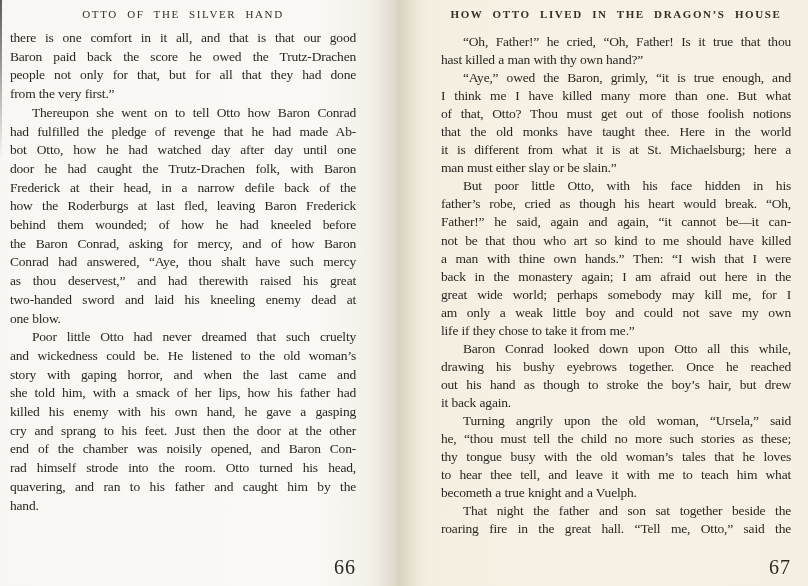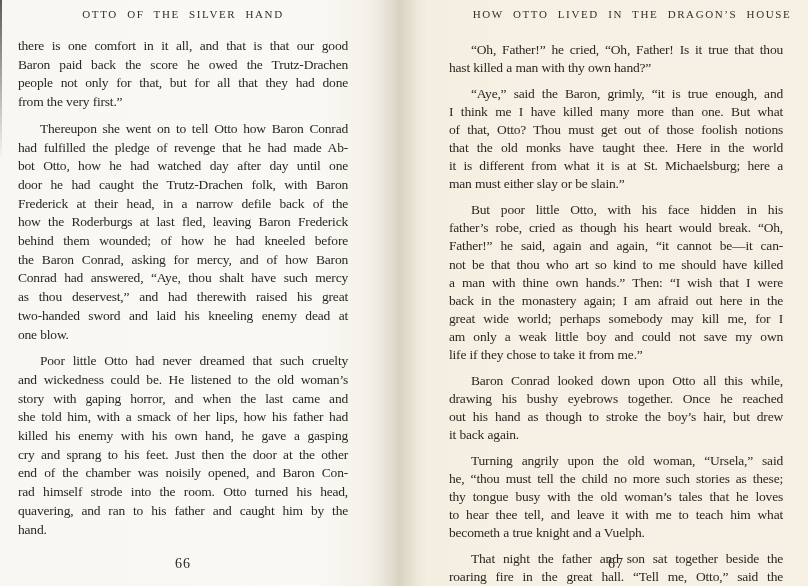--- a/index.html
+++ b/index.html
@@ -26,37 +26,37 @@
   .scan-edge{
     position:absolute;left:0;top:0;width:2px;height:160px;
     background:linear-gradient(to bottom,rgba(40,40,40,0.75),rgba(40,40,40,0));
   }
   .running-header{
     position:absolute;top:8px;
     font-size:11px;letter-spacing:1.6px;word-spacing:5px;
     color:#332e27;text-align:center;white-space:nowrap;
   }
   .page-left .running-header{left:10px;width:346px;}
-  .page-right .running-header{left:60px;width:350px;}
+  .page-right .running-header{left:44px;width:350px;font-weight:bold;}
   .text-block{
     position:absolute;color:#2b2823;
     font-size:13.5px;letter-spacing:-0.2px;word-spacing:0.2px;
   }
   .page-left .text-block{left:10px;top:29px;width:346px;line-height:18.7px;}
   .page-right .text-block{left:44px;top:33px;width:350px;line-height:18.05px;}
-  .para{margin:8px;}
+  .para{margin:0;}
   .line{
     text-align:justify;
     text-align-last:justify;
   }
   .line-last{text-align-last:left;}
   .line-indent{padding-left:22px;}
   .page-number{
-    position:absolute;top:556px;text-align:center;
-    font-size:14px;color:#2b2823;letter-spacing:1px;
+    position:absolute;top:556px;text-align:right;
+    font-size:20px;color:#2b2823;letter-spacing:1px;
   }
   .page-left .page-number{left:10px;width:346px;}
   .page-right .page-number{left:44px;width:350px;}
 </style>
 </head>
 <body>
 
 <div class="spread">
 
   <section class="page page-left">
@@ -99,21 +99,21 @@
   </section>
 
   <section class="page page-right">
     <div class="running-header">HOW OTTO LIVED IN THE DRAGON’S HOUSE</div>
     <div class="text-block">
         <div class="para">
           <div class="line line-indent">“Oh, Father!” he cried, “Oh, Father! Is it true that thou</div>
           <div class="line line-last">hast killed a man with thy own hand?”</div>
         </div>
         <div class="para">
-          <div class="line line-indent">“Aye,” said the Baron, grimly, “it is true enough, and</div>
+          <div class="line line-indent">“Aye,” owed the Baron, grimly, “it is true enough, and</div>
           <div class="line">I think me I have killed many more than one. But what</div>
           <div class="line">of that, Otto? Thou must get out of those foolish notions</div>
           <div class="line">that the old monks have taught thee. Here in the world</div>
           <div class="line">it is different from what it is at St. Michaelsburg; here a</div>
           <div class="line line-last">man must either slay or be slain.”</div>
         </div>
         <div class="para">
           <div class="line line-indent">But poor little Otto, with his face hidden in his</div>
           <div class="line">father’s robe, cried as though his heart would break. “Oh,</div>
           <div class="line">Father!” he said, again and again, “it cannot be—it can-</div>

